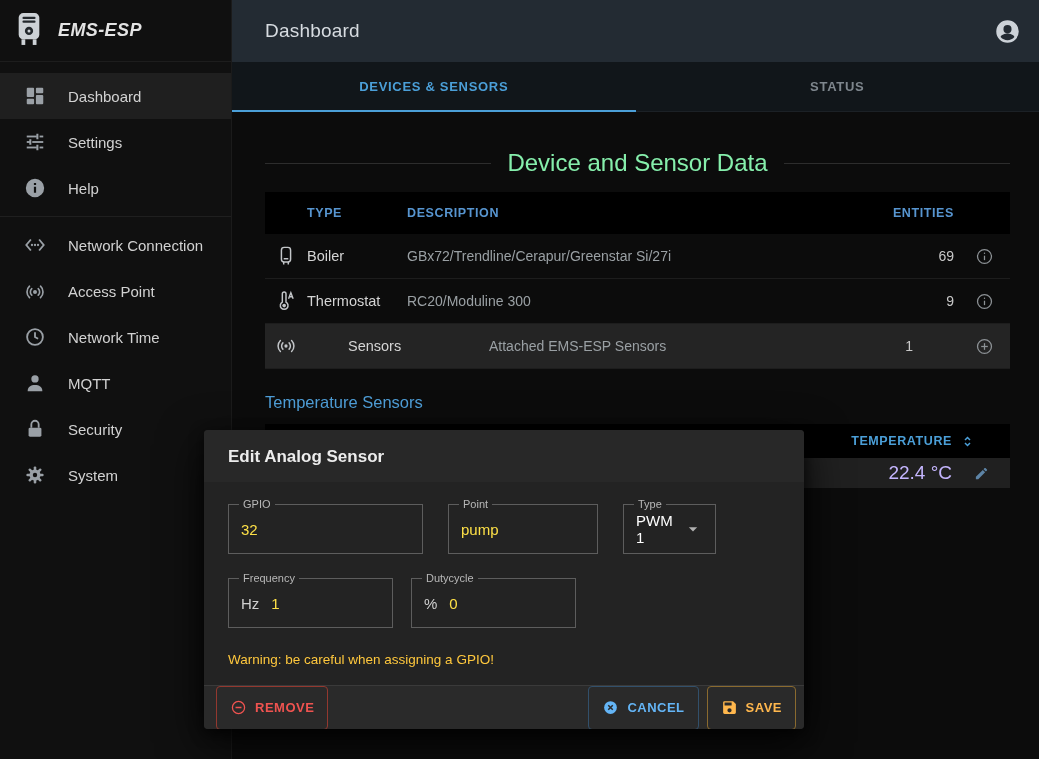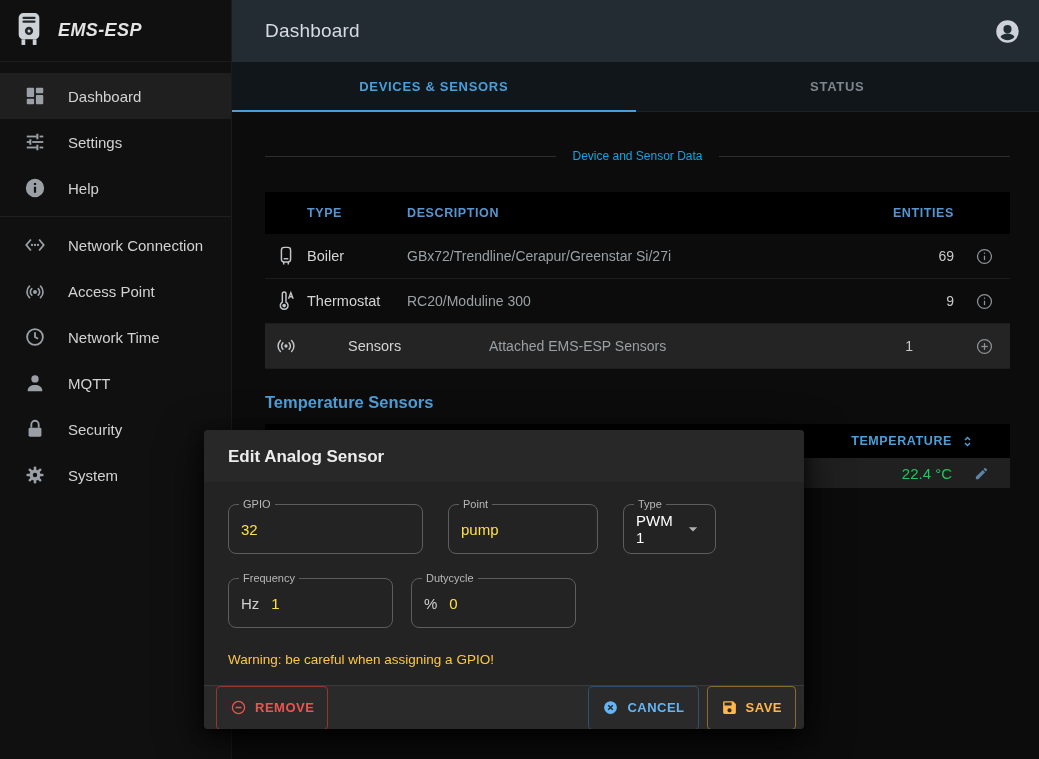--- a/index.html
+++ b/index.html
@@ -28,54 +28,54 @@
   
   .tabbar { position:absolute; left:232px; top:62px; width:807px; height:50px; display:flex; background:#11161a; border-bottom:1px solid #1c2126; }
   .tab { flex:1; display:flex; align-items:center; justify-content:center; font-size:13px; font-weight:bold; letter-spacing:.7px; color:#7e868d; position:relative; cursor:pointer; }
   .tab.active { color:#4b9fd8; }
   .tab.active::after { content:""; position:absolute; left:0; right:0; bottom:-1px; height:2px; background:#4b9fd8; }
 
   
   .content { position:absolute; left:232px; top:112px; width:807px; height:647px; background:#0c0c0c; }
   .divider-title { position:absolute; left:33px; right:29px; top:37px; display:flex; align-items:center; gap:16px; }
   .divider-title .line { flex:1; height:1px; background:#2d2d2d; }
-  .divider-title .txt { font-size:12px; color:#0ea5e9; white-space:nowrap; }
+  .divider-title .txt { font-size:24px; color:#86efac; white-space:nowrap; }
 
   .device-table { position:absolute; left:33px; right:29px; top:80px; }
   .tbl-header { display:flex; align-items:center; height:42px; background:#000; color:#5795d0; font-size:12.5px; font-weight:bold; letter-spacing:.6px; }
   .tbl-row { display:flex; align-items:center; height:45px; border-bottom:1px solid #1d1d1d; }
   .tbl-row.hl { background:#242424;gap:41px; }
   .col-icon { width:42px; padding-left:10px; color:#c3c6c9; display:flex; }
   .col-icon svg { width:22px; height:22px; }
   .col-type { width:100px; font-size:14.5px; color:#d4d4d4; }
   .col-desc { flex:1; font-size:14px; color:#9aa0a4; }
   .col-ent { width:80px; text-align:right; font-size:14px; color:#c9c9c9; padding-right:4px; }
   .col-act { width:52px; display:flex; justify-content:center; color:#8d9296; cursor:pointer; }
   .col-act svg { width:19px; height:19px; }
   .hdr-type { width:100px; } .hdr-desc { flex:1; } .hdr-ent { width:80px; text-align:right; padding-right:4px; } .hdr-sp { width:52px; }
   .hdr-iconsp { width:42px; padding-left:10px; }
 
-  .temp-title { position:absolute; left:33px; top:281px; font-size:16.5px; font-weight:bold; color:#4f9fd9; }
+  .temp-title { position:absolute; left:33px; top:281px; font-size:16.5px; font-weight:normal; color:#4f9fd9; }
   .temp-table { position:absolute; left:33px; right:29px; top:312px; }
   .temp-header { display:flex; align-items:center; justify-content:flex-end; height:34px; background:#000; color:#4b9fd8; font-size:12.5px; font-weight:bold; letter-spacing:.6px; }
   .temp-header .sort { width:30px; display:flex; justify-content:center; color:#4b9fd8; cursor:pointer; }
   .temp-header .sort svg { width:15px; height:15px; }
   .temp-header .spacer-end { width:28px; }
   .temp-row { display:flex; align-items:center; justify-content:flex-end; height:30px; background:#202020; }
-  .temp-row .tval { font-size:15px; color:#22c55e; }
+  .temp-row .tval { font-size:19px; color:#c4b5fd; }
   .temp-row .edit { width:58px; display:flex; justify-content:center; color:#5d84a6; cursor:pointer; }
   .temp-row .edit svg { width:15px; height:15px; }
 
   
   .dialog { position:absolute; left:204px; top:430px; width:600px; background:#232323; border-radius:4px; box-shadow:0 14px 45px rgba(0,0,0,.8), 0 4px 14px rgba(0,0,0,.6); overflow:hidden; }
   .dialog-header { padding:17px 24px 15px; background:#282828; font-size:17px; font-weight:bold; color:#ececec; }
   .dialog-body { padding:22px 24px 0; }
   .frow { display:flex; margin-bottom:24px; }
   .frow1 { gap:25px; } .frow2 { gap:18px; }
-  .field { position:relative; border:1px solid #5d5d5d; border-radius:8px; height:50px; display:flex; align-items:center; padding:0 12px; }
+  .field { position:relative; border:1px solid #5d5d5d; border-radius:0; height:50px; display:flex; align-items:center; padding:0 12px; }
   .field-label { position:absolute; top:-8px; left:10px; font-size:11px; color:#b8b8b8; background:#232323; padding:0 4px; line-height:14px; }
   .field input { background:none; border:none; outline:none; color:#fde047; font-size:15px; width:100%; font-family:inherit; }
   .f-gpio { width:195px; } .f-name { width:150px; } .f-type { width:93px; cursor:pointer; }
   .f-freq { width:165px; } .f-duty { width:165px; }
   .prefix { color:#cfcfcf; font-size:15px; margin-right:12px; }
   .sel-value { color:#fff; font-size:15px; flex:1; }
   .sel-caret { width:20px; height:20px; color:#b0b0b0; display:flex; }
   .sel-caret svg { width:20px; height:20px; }
   .warning { margin:0 0 18px; font-size:13.5px; color:#ffc83d; }
   .dialog-footer { display:flex; align-items:center; background:#2a2a2a; border-top:1px solid #3a3a3a; padding:6px 8px 6px 12px; height:44px; }

